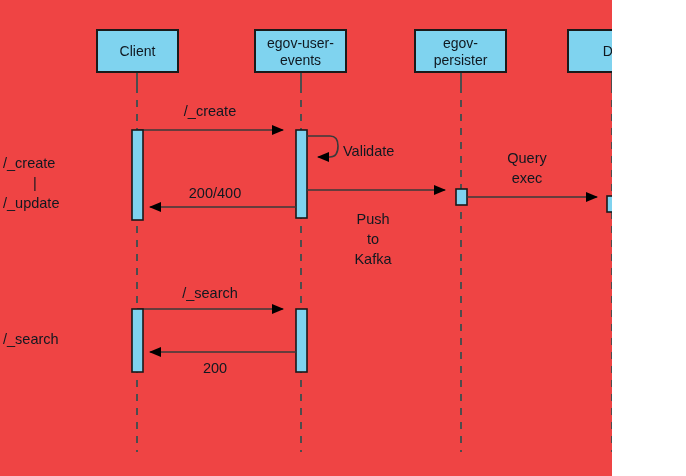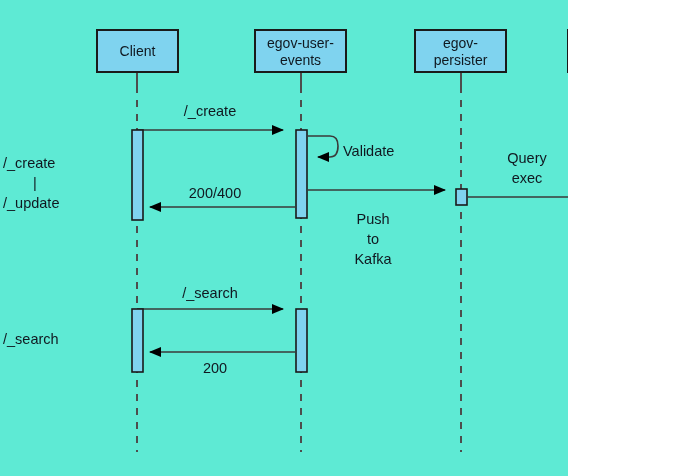--- a/index.html
+++ b/index.html
@@ -5,23 +5,23 @@
   html, body {
     margin: 0;
     padding: 0;
     background: #ffffff;
   }
   body {
     font-family: "Liberation Sans", sans-serif;
   }
   #diagram-root {
     position: relative;
-    width: 568px;
+    width: 612px;
     height: 476px;
-    background: #5eead4;
+    background: #ef4444;
     overflow: hidden;
   }
   #diagram-svg {
     position: absolute;
     left: 0;
     top: 0;
     width: 686px;
     height: 476px;
   }
   .lifeline-box {

